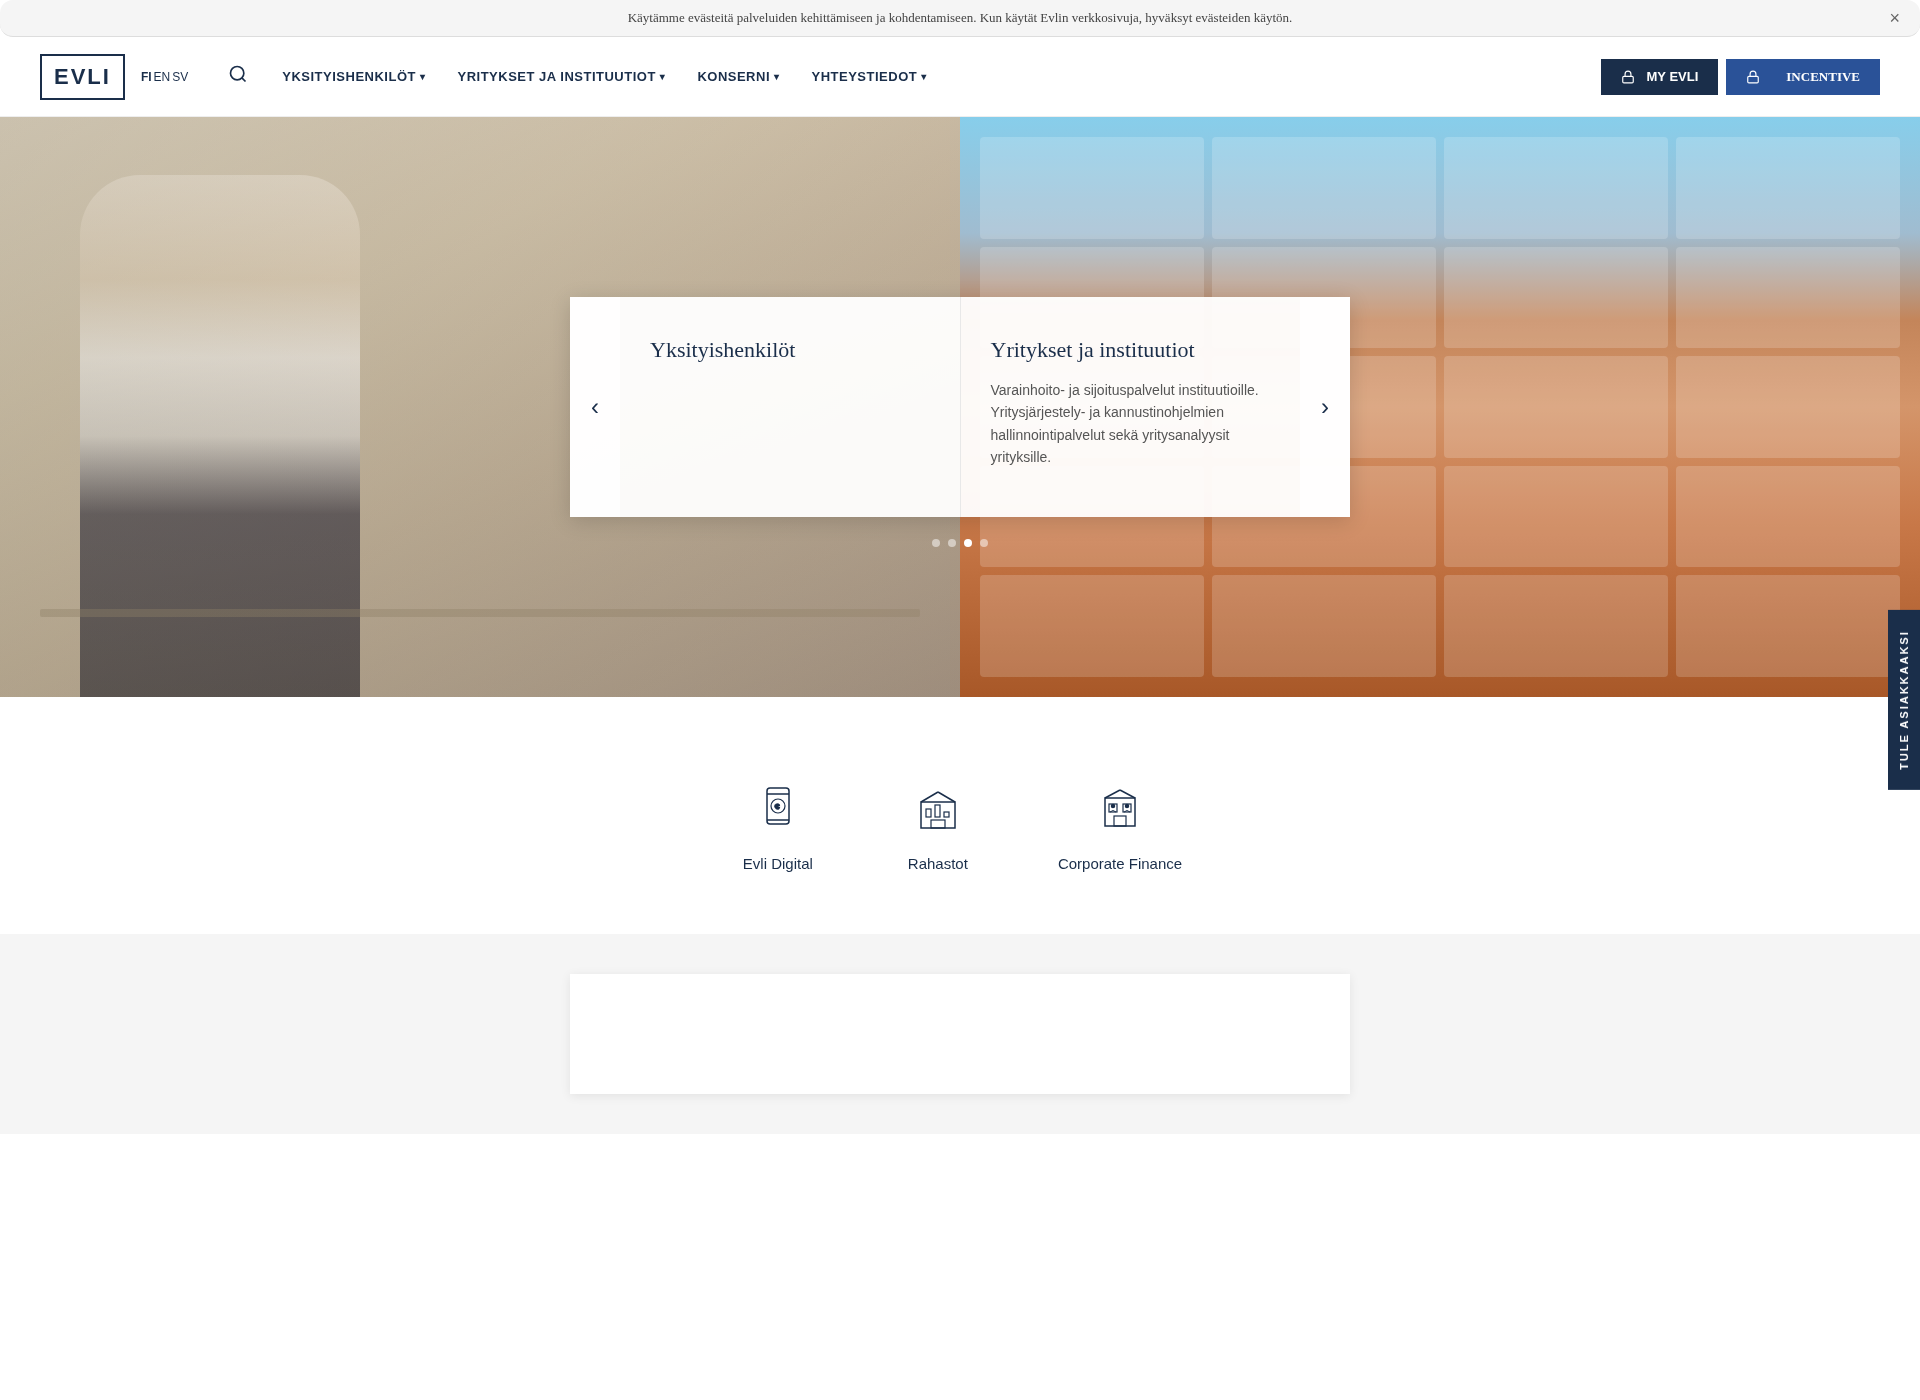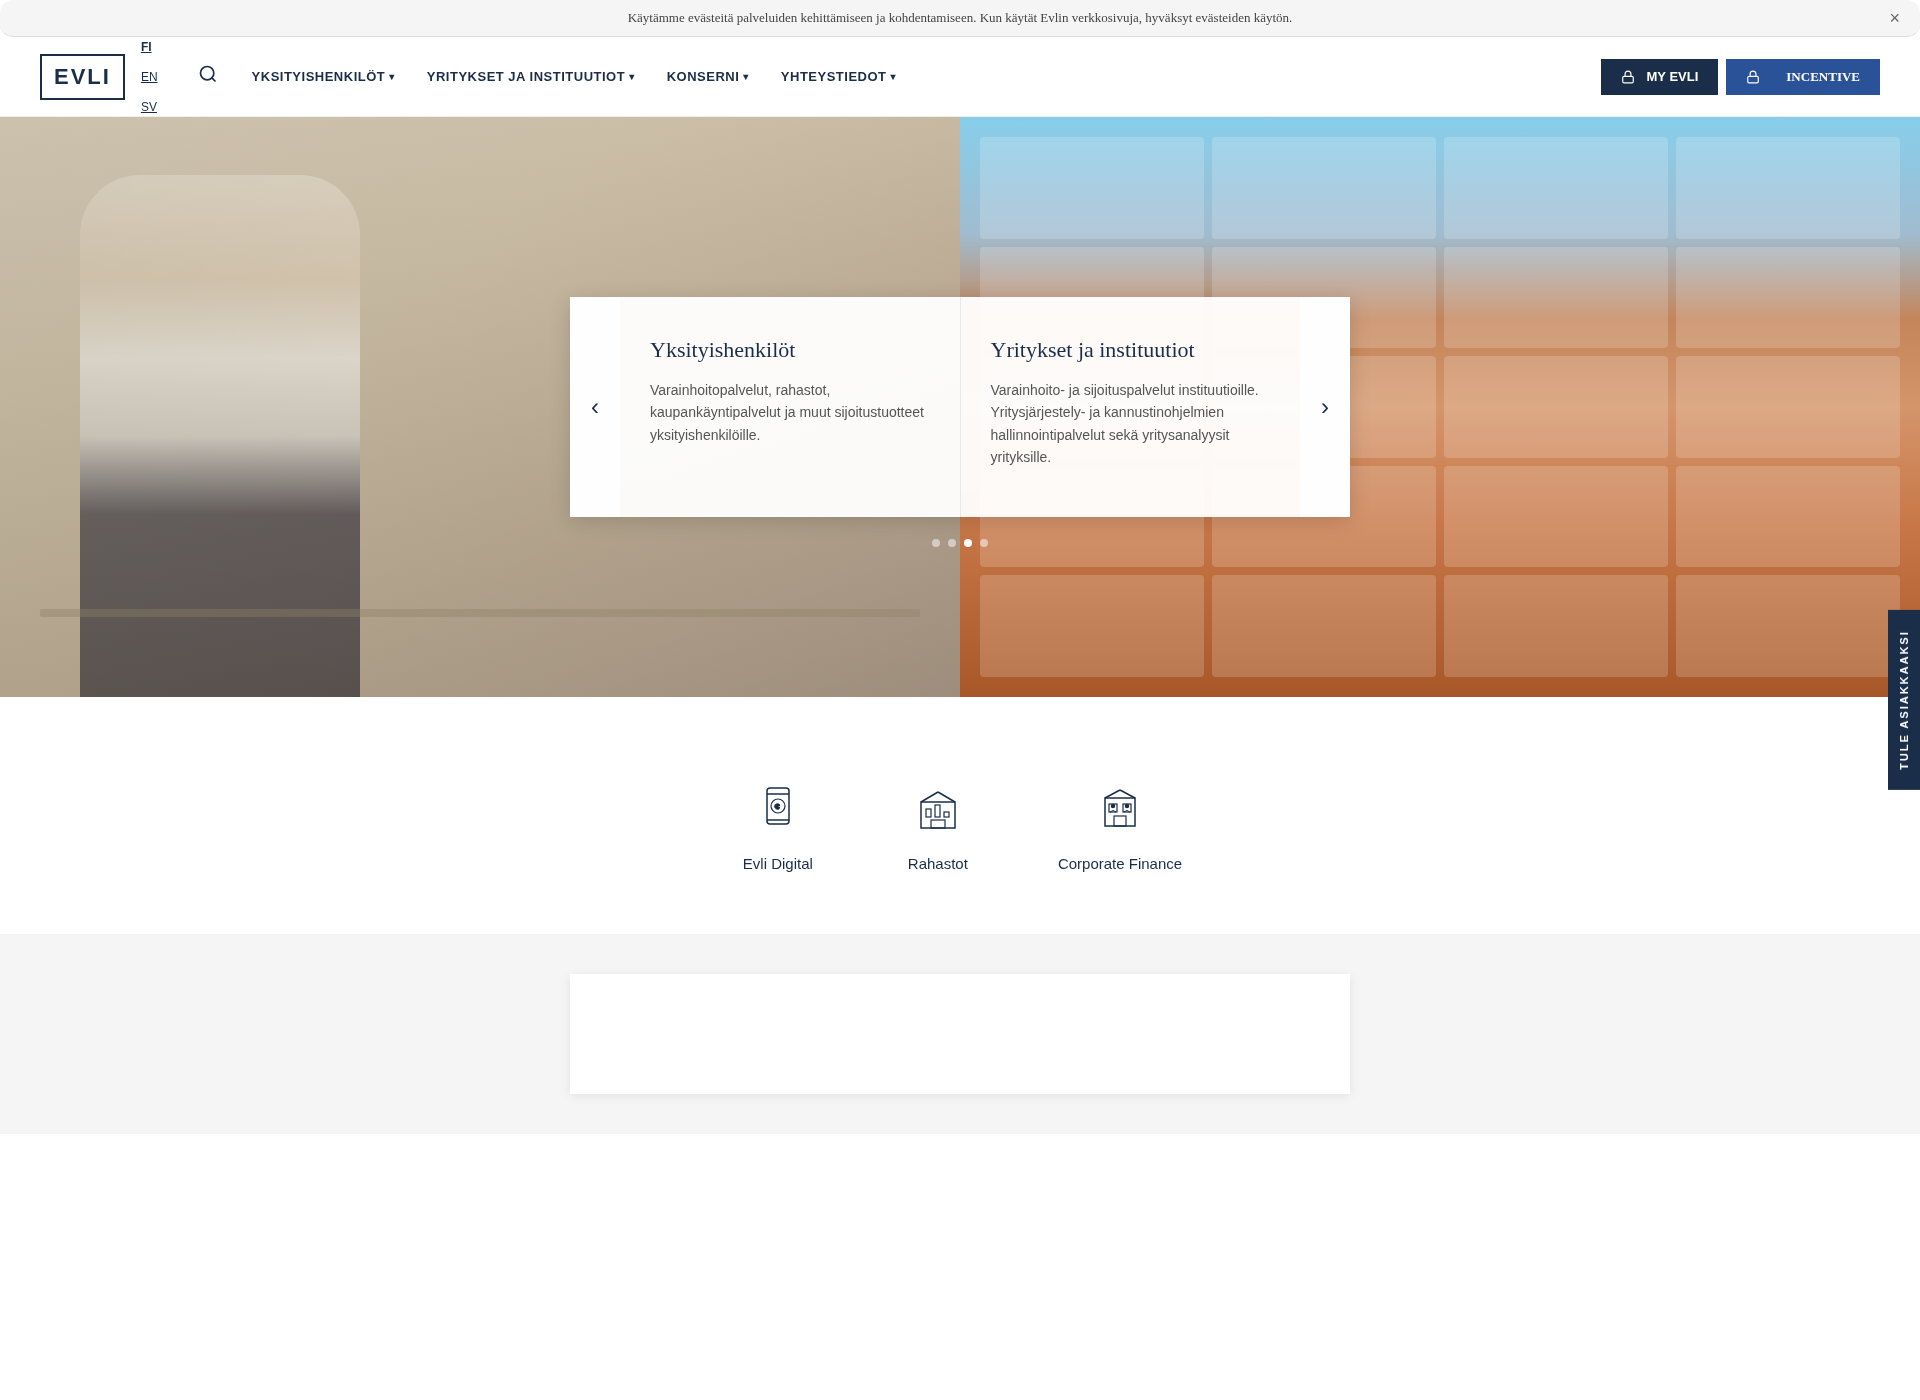--- a/index.html
+++ b/index.html
@@ -49,26 +49,25 @@
       border: 2px solid #1a2e4a;
       padding: 8px 12px;
       font-size: 22px;
       font-weight: bold;
       letter-spacing: 2px;
       color: #1a2e4a;
       font-family: Arial, sans-serif;
     }
     .lang-switcher {
       display: flex;
-      flex-direction: column;
-      gap: 16px;
+      flex-direction: row;
+      gap: 2px;
       font-size: 12px;
       color: #1a2e4a;
       font-family: Arial, sans-serif;
-      text-decoration: underline;
     }
     .lang-switcher span { cursor: pointer; }
     .lang-switcher span.active { font-weight: bold; }
     .search-icon-btn {
       margin-right: 20px;
       cursor: pointer;
       color: #1a2e4a;
       font-size: 18px;
       background: none;
       border: none;
@@ -414,21 +413,20 @@
   </div>
 
   <div class="slide-panel">
     <button class="slide-arrow">
       <span>‹</span>
     </button>
 
     <div class="slide-content">
       <div class="slide-col" style="cursor:pointer;">
         <h2>Yksityishenkilöt</h2>
-        <p>Varainhoitopalvelut, rahastot, kaupankäyntipalvelut ja muut sijoitustuotteet yksityishenkilöille.</p>
       </div>
       <div class="slide-col" style="cursor:pointer;">
         <h2>Yritykset ja instituutiot</h2>
         <p>Varainhoito- ja sijoituspalvelut instituutioille. Yritysjärjestely- ja kannustinohjelmien hallinnointipalvelut sekä yritysanalyysit yrityksille.</p>
       </div>
     </div>
 
     <button class="slide-arrow">
       <span>›</span>
     </button>

